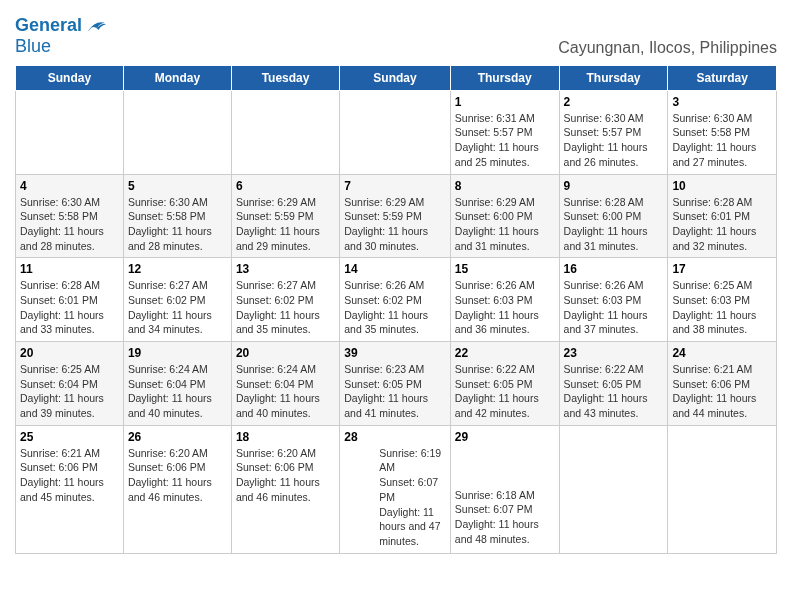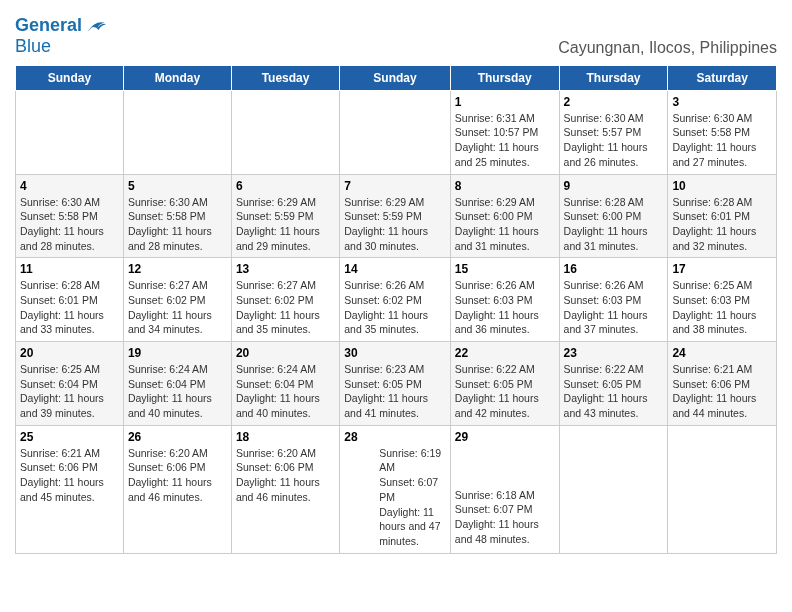--- a/index.html
+++ b/index.html
@@ -125,21 +125,21 @@
   </thead>
   <tbody id="calendar-body">
   <tr>
         <td class="empty-cell"></td>
         <td class="empty-cell"></td>
         <td class="empty-cell"></td>
         <td class="empty-cell"></td>
         <td>
           <span class="day-num">1</span>
           <div class="cell-info" style="white-space: pre-line;">Sunrise: 6:31 AM
-Sunset: 10:57 PM
+Sunset: 5:57 PM
 Daylight: 11 hours and 25 minutes.</div>
         </td>
         <td>
           <span class="day-num">2</span>
           <div class="cell-info" style="white-space: pre-line;">Sunrise: 6:30 AM
 Sunset: 5:57 PM
 Daylight: 11 hours and 26 minutes.</div>
         </td>
         <td>
           <span class="day-num">3</span>
@@ -249,21 +249,21 @@
 Sunset: 6:04 PM
 Daylight: 11 hours and 40 minutes.</div>
         </td>
         <td>
           <span class="day-num">20</span>
           <div class="cell-info" style="white-space: pre-line;">Sunrise: 6:24 AM
 Sunset: 6:04 PM
 Daylight: 11 hours and 40 minutes.</div>
         </td>
         <td>
-          <span class="day-num">30</span>
+          <span class="day-num">39</span>
           <div class="cell-info" style="white-space: pre-line;">Sunrise: 6:23 AM
 Sunset: 6:05 PM
 Daylight: 11 hours and 41 minutes.</div>
         </td>
         <td>
           <span class="day-num">22</span>
           <div class="cell-info" style="white-space: pre-line;">Sunrise: 6:22 AM
 Sunset: 6:05 PM
 Daylight: 11 hours and 42 minutes.</div>
         </td>

